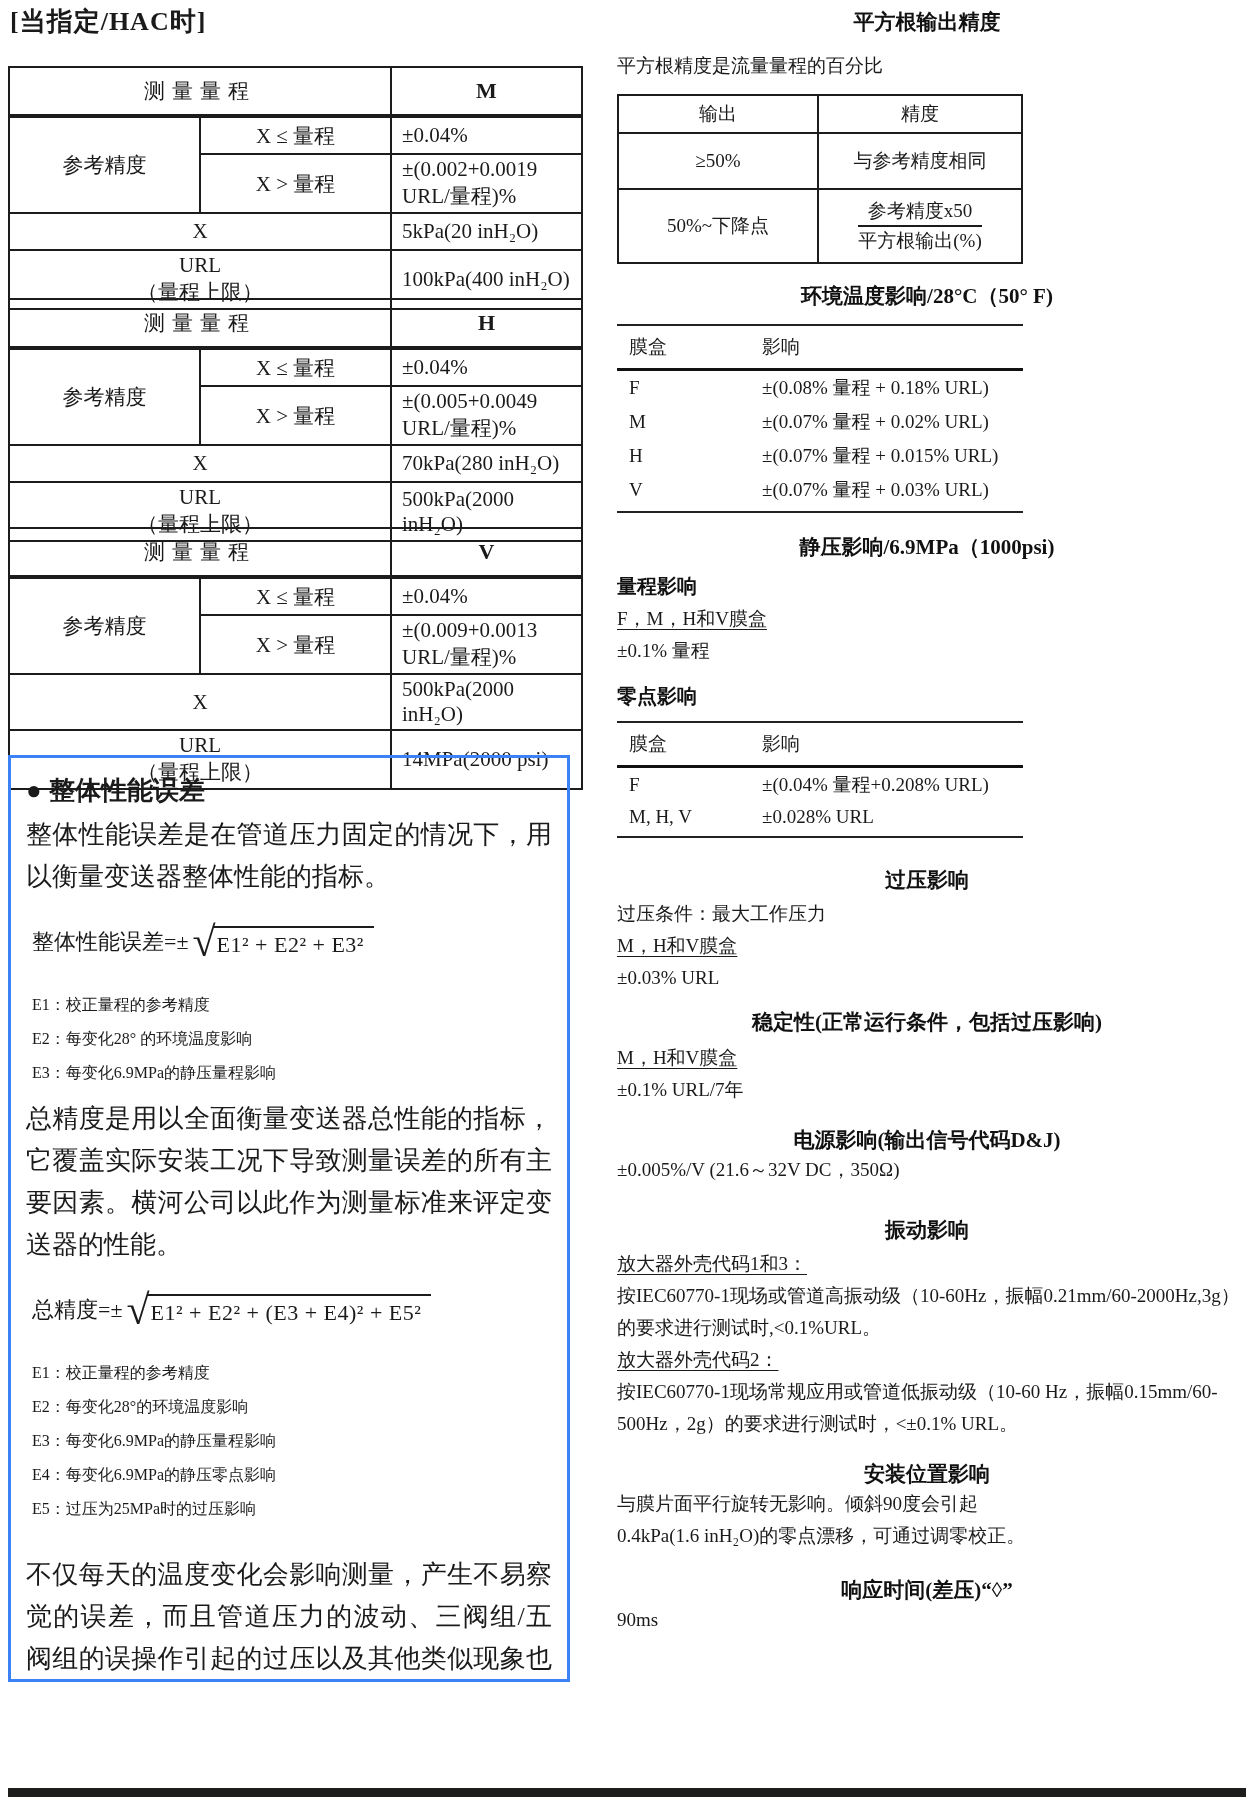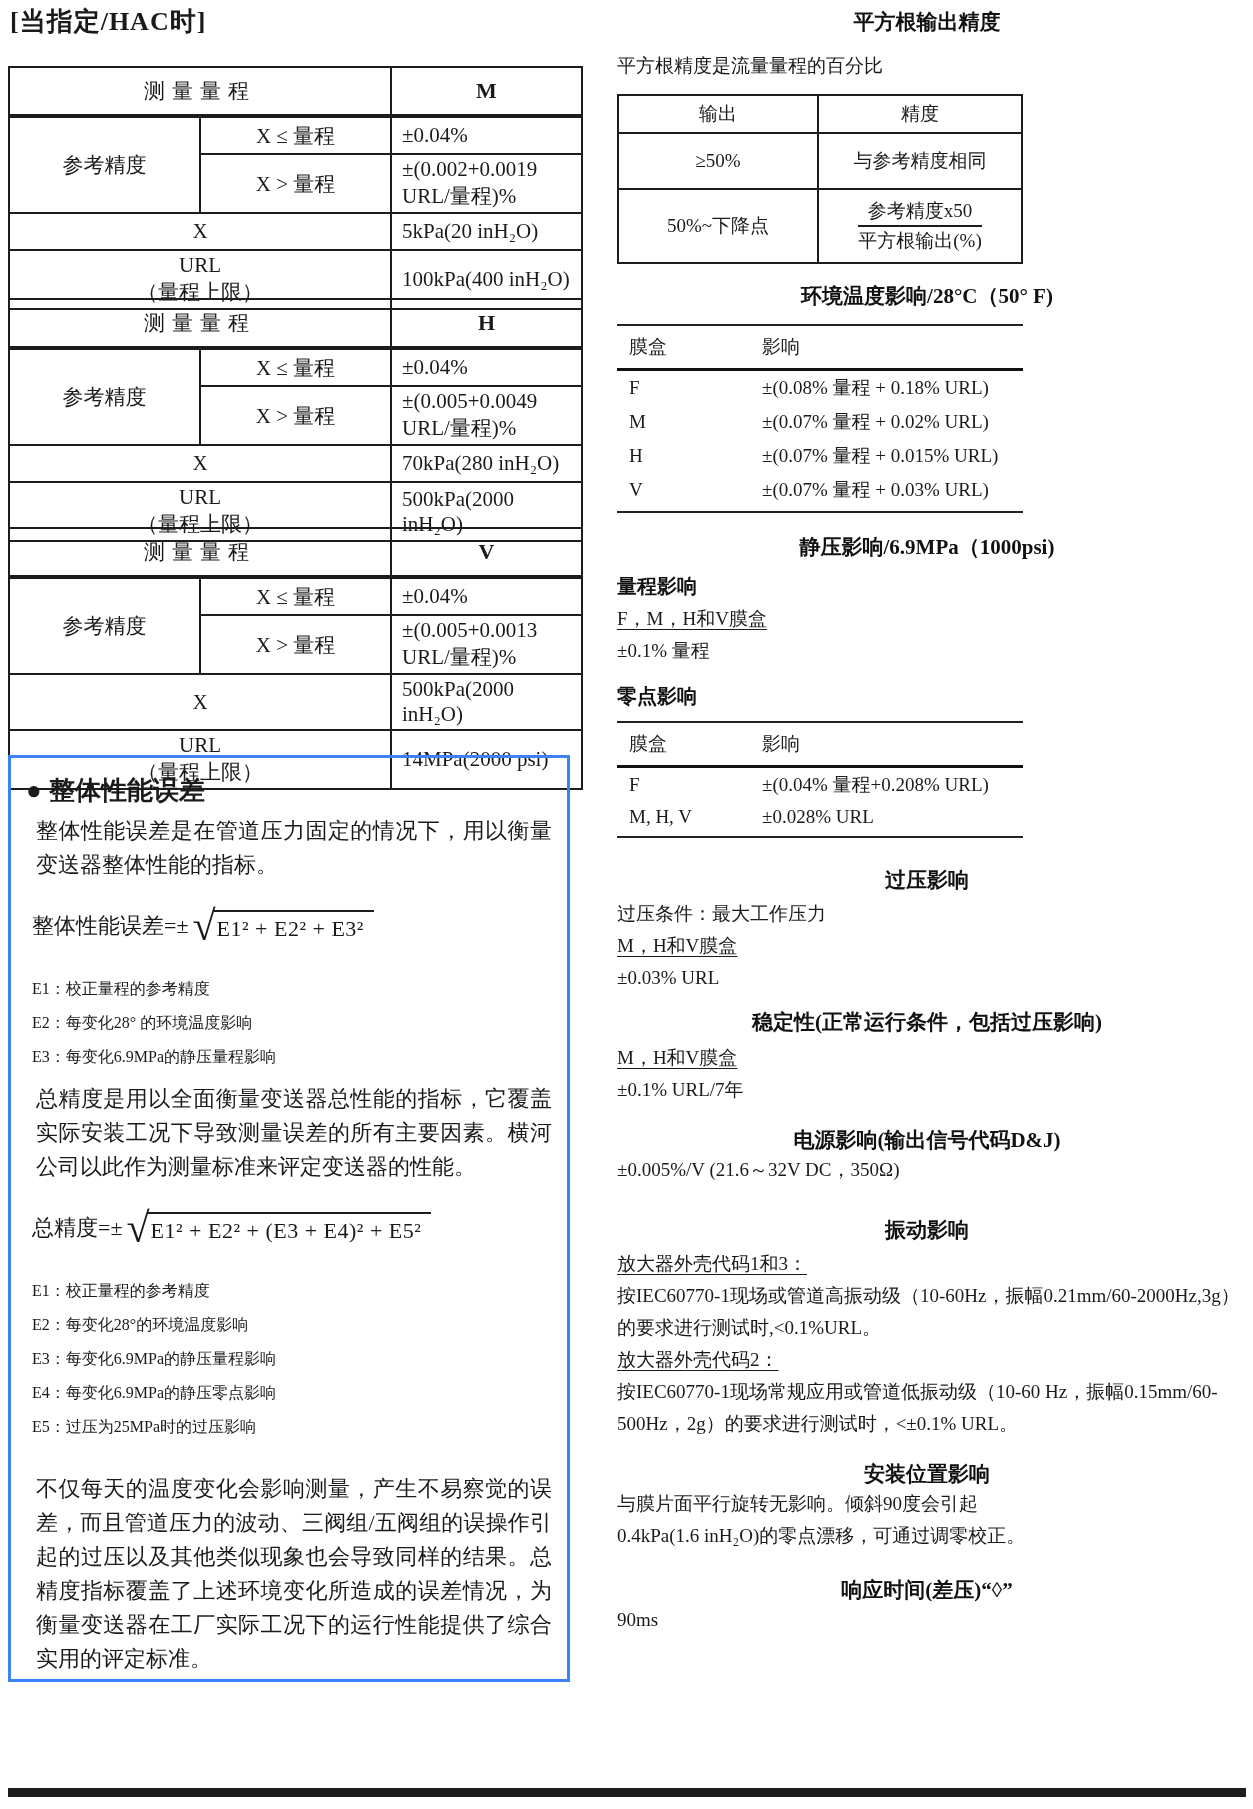--- a/index.html
+++ b/index.html
@@ -15,21 +15,21 @@
   table.spec-table tr.r td { height:31px; }
   table.spec-table tr.url-row td { height:52px; }
   .hdr-sp { letter-spacing:7px; }
   .c { text-align:center; }
   .mdl { font-weight:bold; font-size:22px; text-align:center; }
   .col-a { width:105px; } .col-b { width:90px; }
 
   .perf-box { position:absolute; left:8px; top:755px; width:562px; height:927px; border:3px solid #3b82f6; box-sizing:border-box; padding:16px 15px 0 15px; overflow:hidden; }
   .box-h  { font-family:"Liberation Sans", sans-serif; font-weight:bold; font-size:26px; line-height:32px; }
   .box-h2 { font-family:"Liberation Sans", sans-serif; font-weight:bold; font-size:26px; line-height:32px; margin-top:30px; }
-  .box-p  { font-size:22px; line-height:34px; margin:8px 0 0 10px; text-align:justify; }
+  .box-p  { font-size:26px; line-height:42px; margin:8px 0 0 0; text-align:justify; }
   .formula { margin-top:24px; margin-left:6px; font-size:22px; display:flex; align-items:center; }
   .sqrt-sign { font-size:42px; line-height:0.9; margin:2px -3px 0 4px; font-weight:400; }
   .radicand { border-top:2px solid #1c1c1c; padding:4px 10px 0 4px; letter-spacing:0.5px;text-align:center; }
   .elist { margin-top:26px; margin-left:6px; font-size:16px; line-height:34px; }
 
   
   .col-right { position:absolute; left:603px; top:8px; width:648px; }
   .h1 { font-family:Liberation Serif, serif; font-weight:bold; font-size:21px; line-height:28px; color:#111;text-align:center; }
   .h2 { font-family:"Liberation Sans", sans-serif; font-weight:bold; font-size:20px; line-height:26px; color:#111; }
   .body { font-size:19px; line-height:32px; }
@@ -129,21 +129,21 @@
         <td colspan="2" class="c hdr-sp">测量量程</td>
         <td class="mdl">V</td>
       </tr>
       <tr class="r">
         <td rowspan="2" class="c col-a">参考精度</td>
         <td class="c col-b">X ≤ 量程</td>
         <td>±0.04%</td>
       </tr>
       <tr class="r">
         <td class="c col-b">X &gt; 量程</td>
-        <td>±(0.005+0.0013 URL/量程)%</td>
+        <td>±(0.009+0.0013 URL/量程)%</td>
       </tr>
       <tr class="r">
         <td colspan="2" class="c">X</td>
         <td>500kPa(2000 inH₂O)</td>
       </tr>
       <tr class="url-row">
         <td colspan="2" class="c">
           <div>URL</div>
           <div>（量程上限）</div>
         </td>

